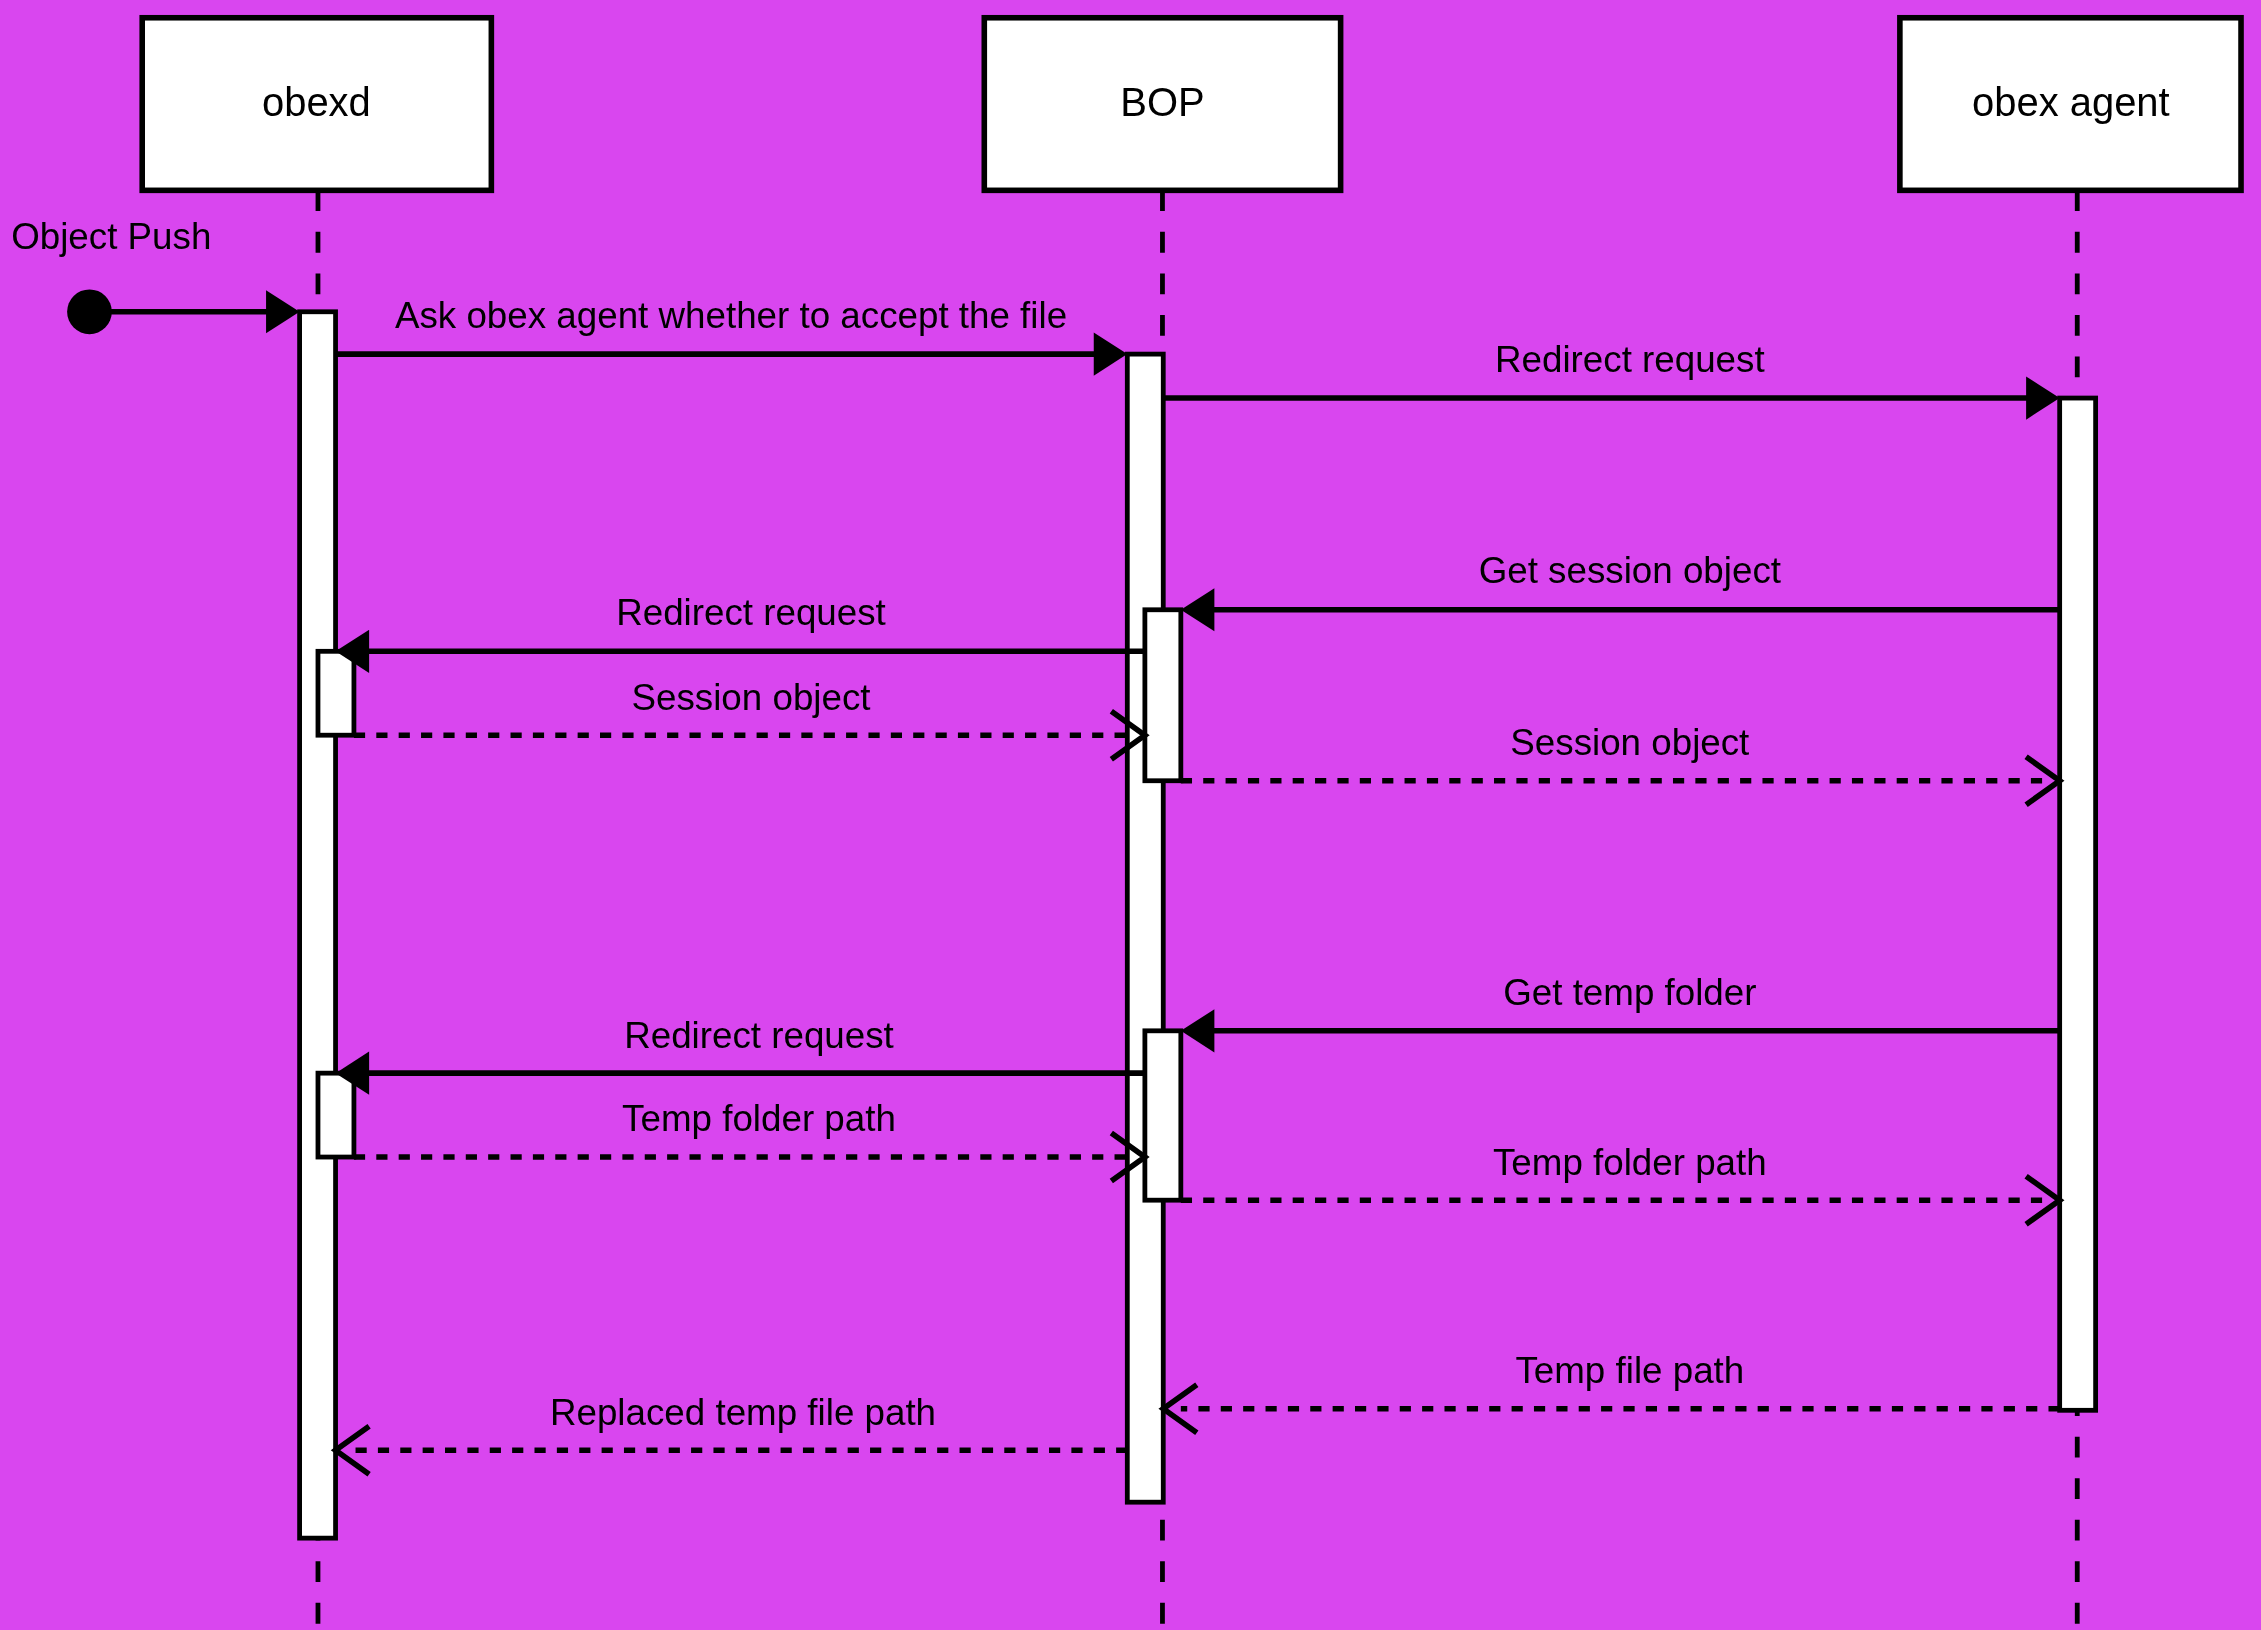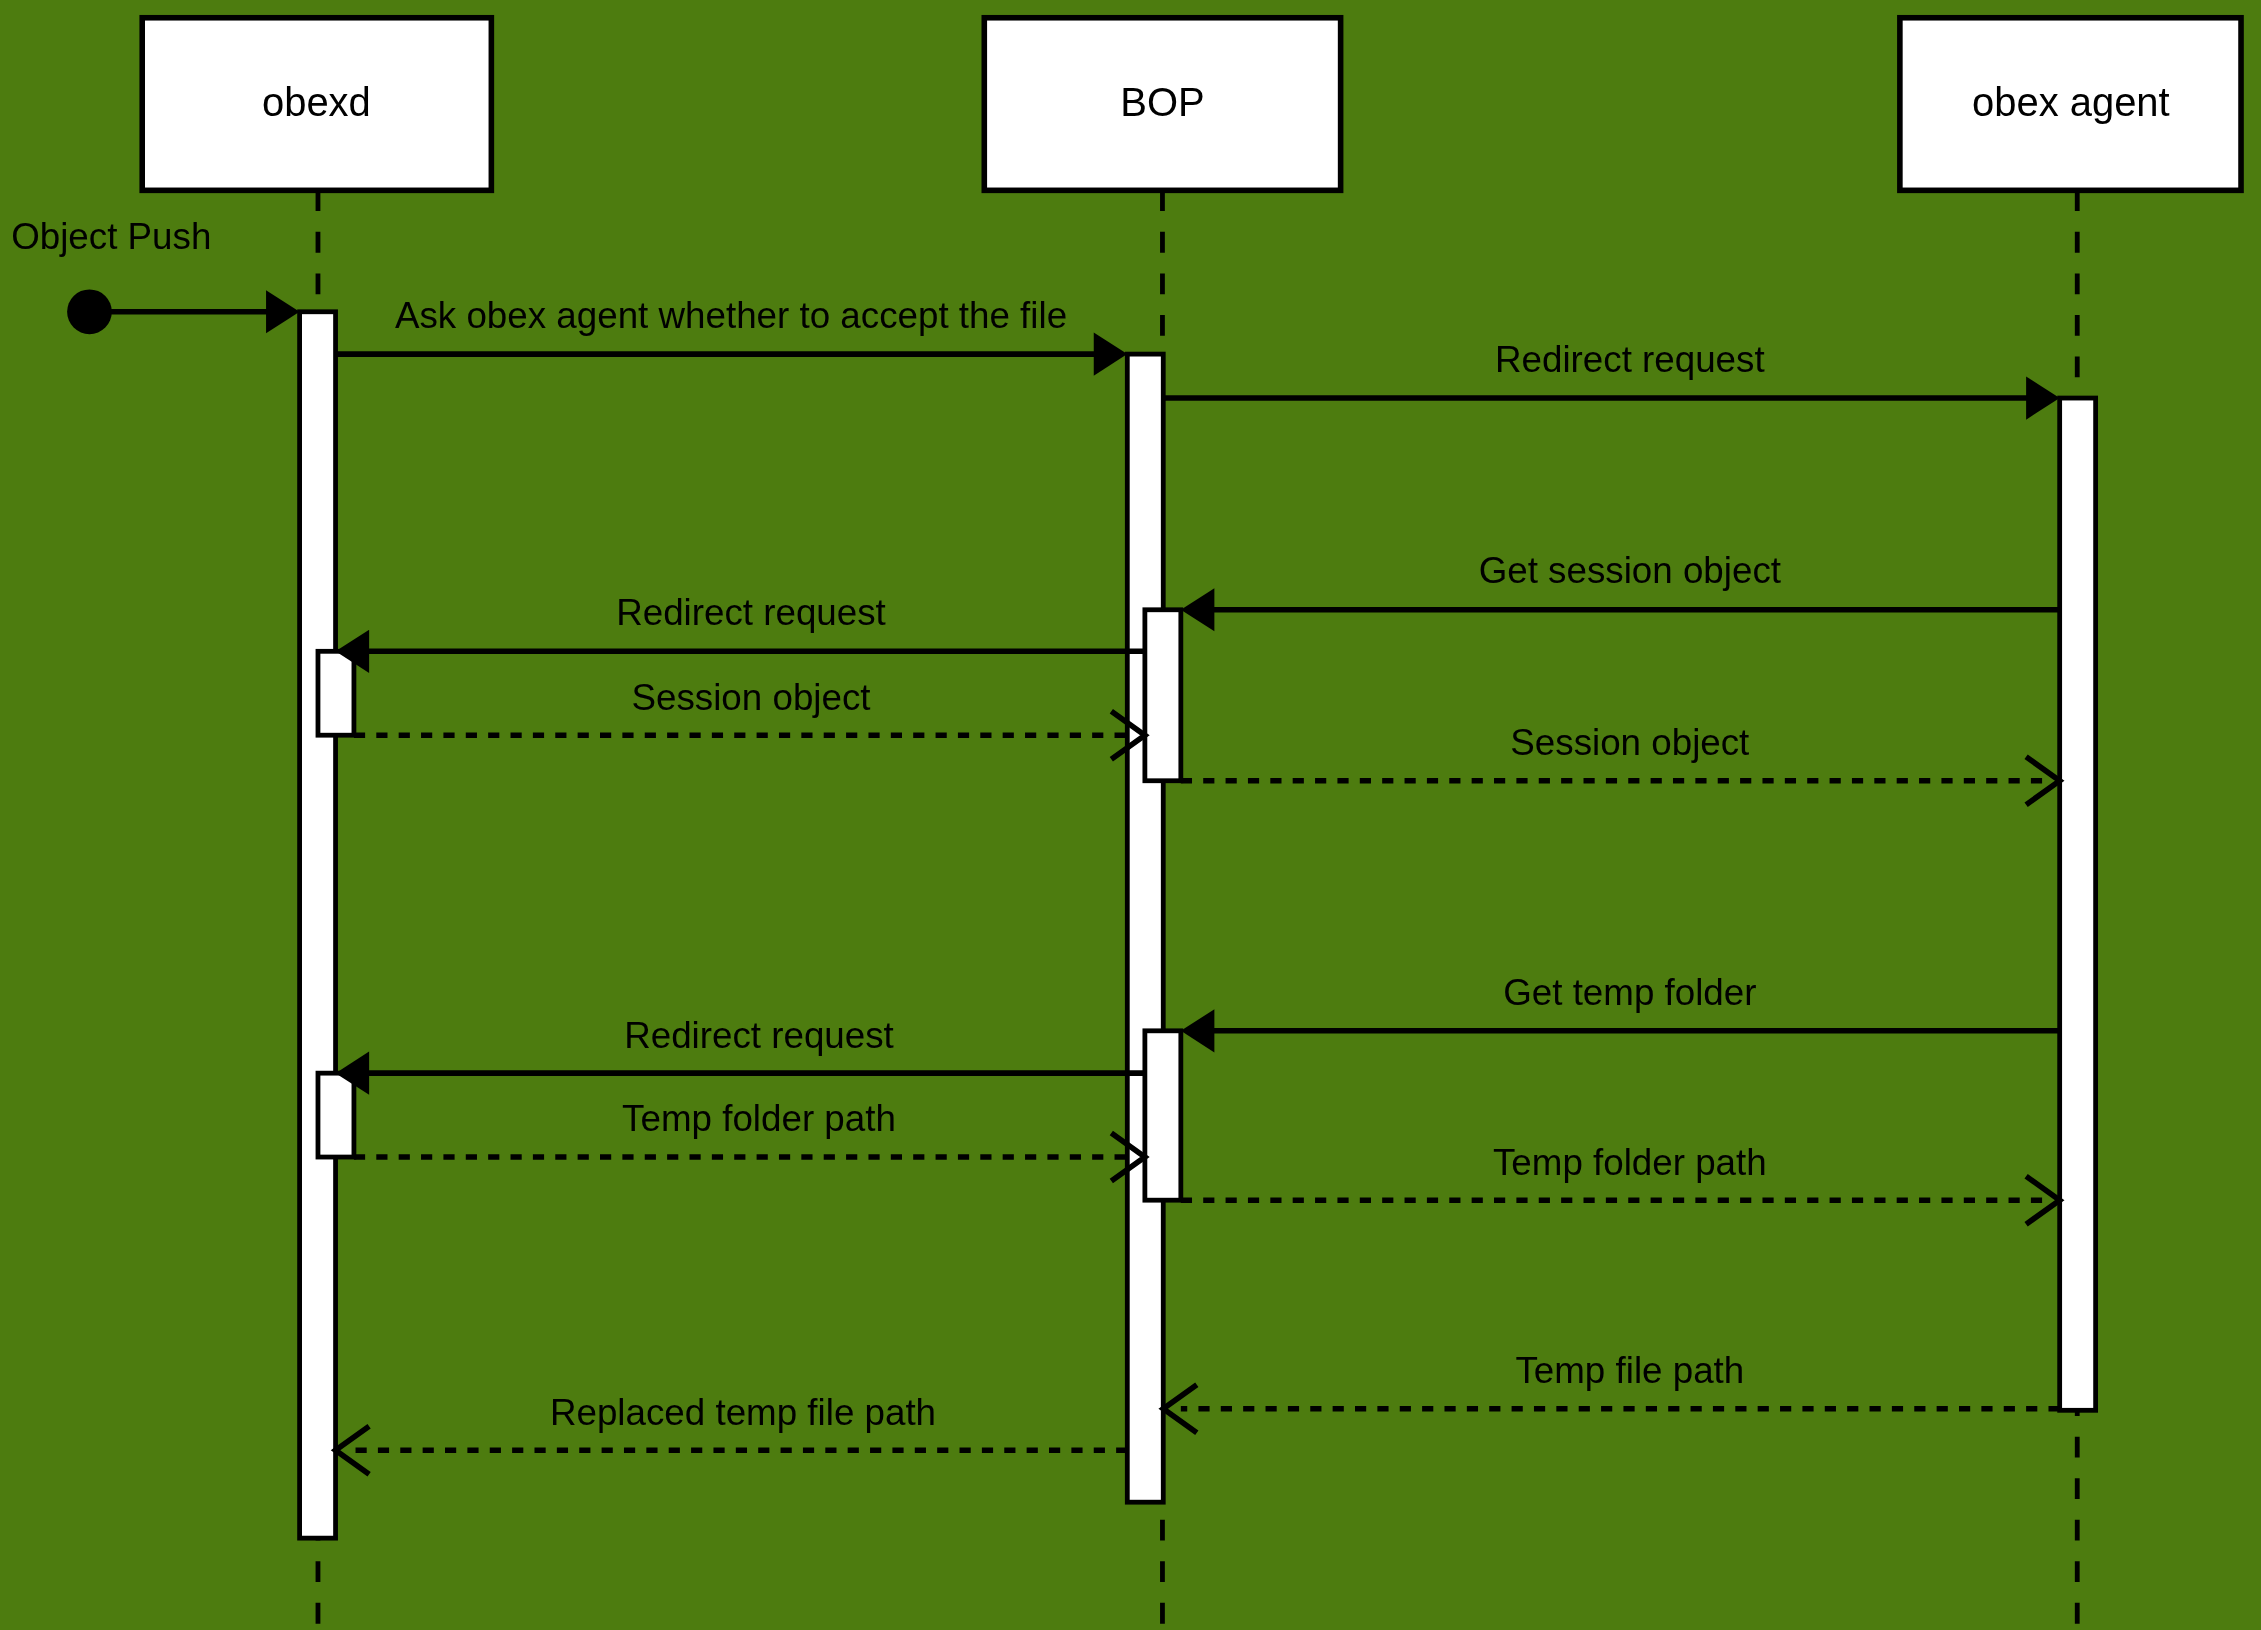--- a/index.html
+++ b/index.html
@@ -4,21 +4,21 @@
 <style>
   html, body {
     margin: 0;
     padding: 0;
     background: #ffffff;
   }
   #diagram-root {
     position: relative;
     width: 2261px;
     height: 1631px;
-    background: #4d7c0f;
+    background: #d946ef;
     font-family: "Liberation Sans", sans-serif;
   }
   svg.seq-canvas {
     position: absolute;
     top: 0;
     left: 0;
     width: 2261px;
     height: 1631px;
     display: block;
   }

